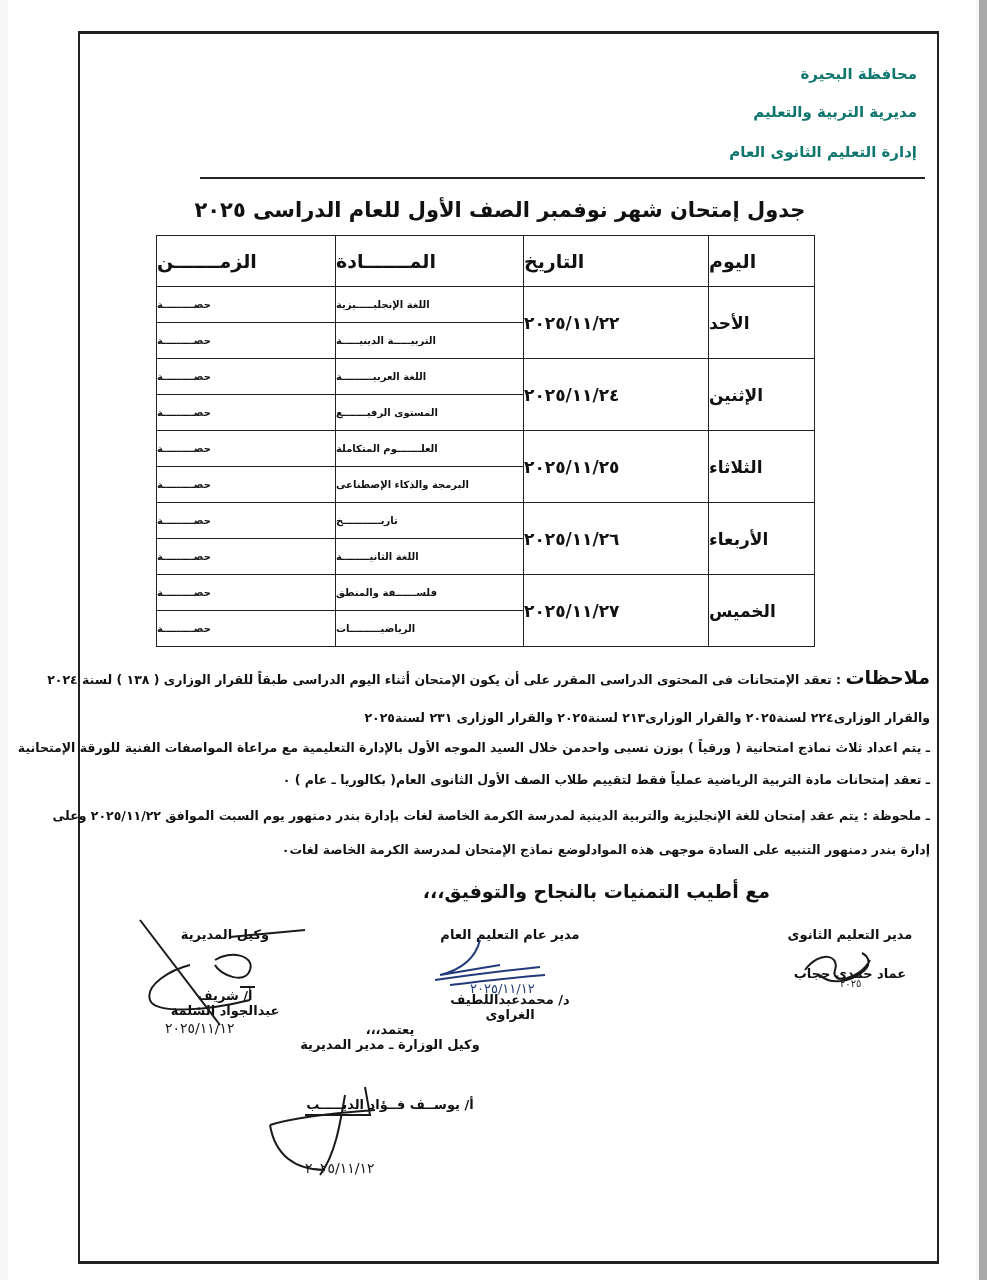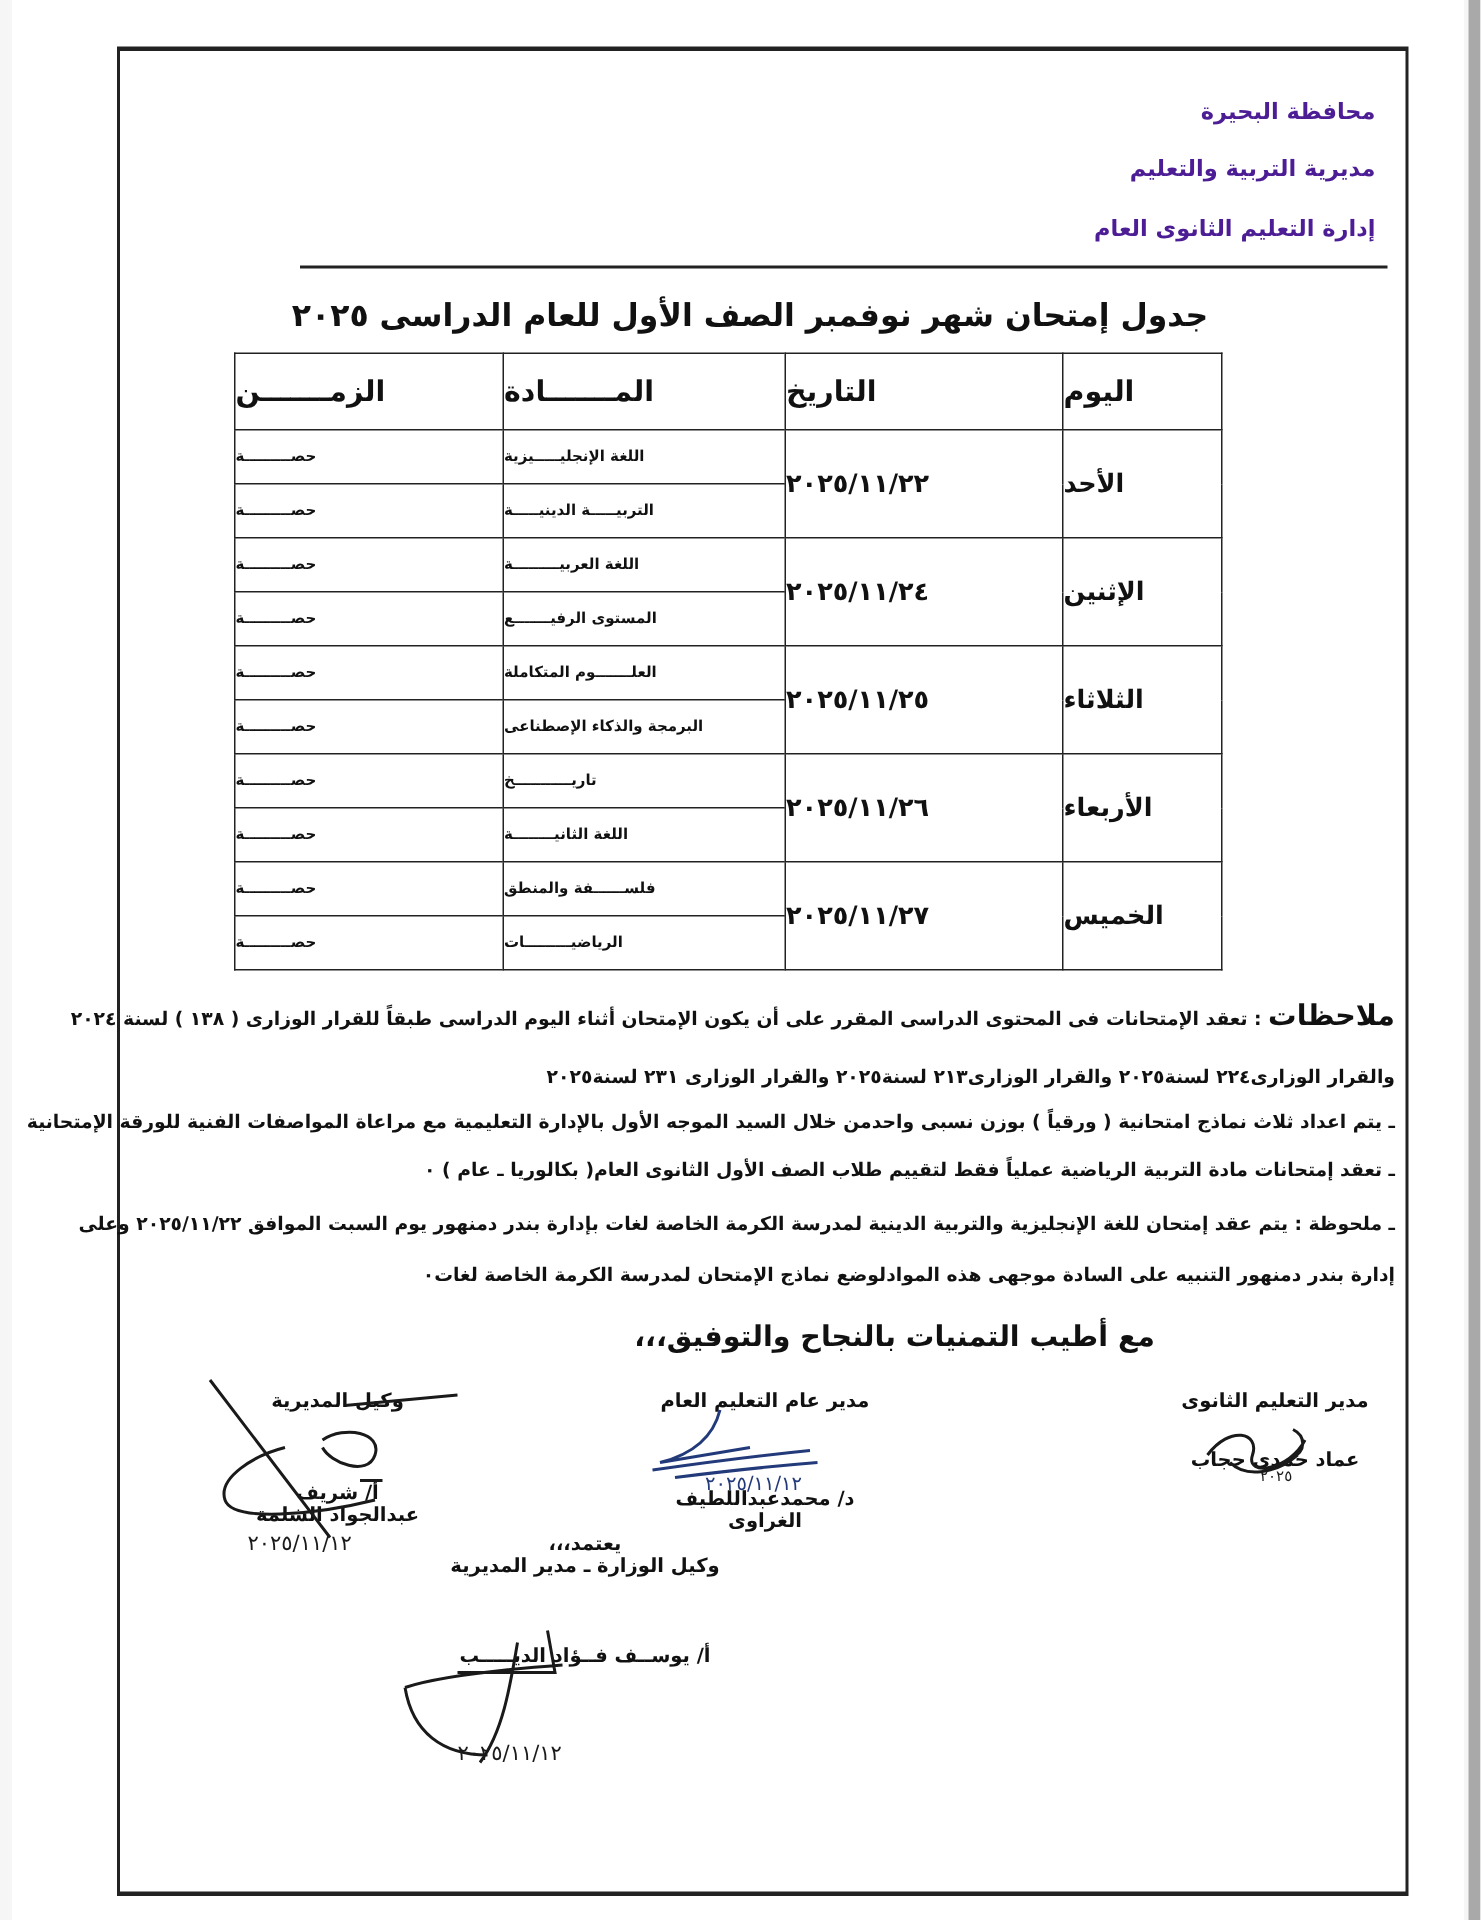--- a/index.html
+++ b/index.html
@@ -11,21 +11,21 @@
   }
   .right-strip { position:absolute; left:979px; top:0; width:8px; height:1280px; background:#a9a9a9; }
   .page {
     position:absolute; left:8px; top:0; width:968px; height:1280px; background:#fff;
   }
   .frame {
     position:absolute; left:70px; top:31px; width:861px; height:1233px;
     border:2px solid #222; border-top-width:3px; border-bottom-width:3px; box-sizing:border-box;
   }
   .header-line {
-    position:absolute; right:70px; font-weight:bold; font-size:15px; color:#4c1d95;
+    position:absolute; right:70px; font-weight:bold; font-size:15px; color:#0f766e;
     font-family:"DejaVu Sans", sans-serif; direction:rtl;
   }
   .h1 { top:65px; }
   .h2 { top:103px; }
   .h3 { top:143px;text-align:right; }
   .header-rule { position:absolute; left:200px; right:62px; top:177px; height:2px; background:#222; }
   .title {
     position:absolute; left:180px; width:640px; top:198px; text-align:center;
     font-size:21px; font-weight:bold; direction:rtl;
   }

